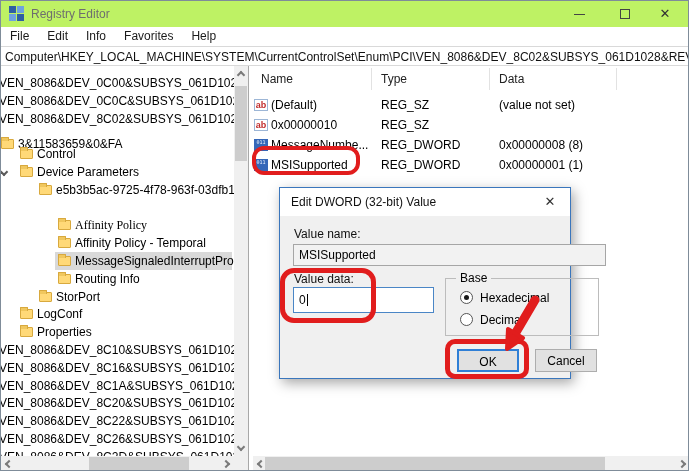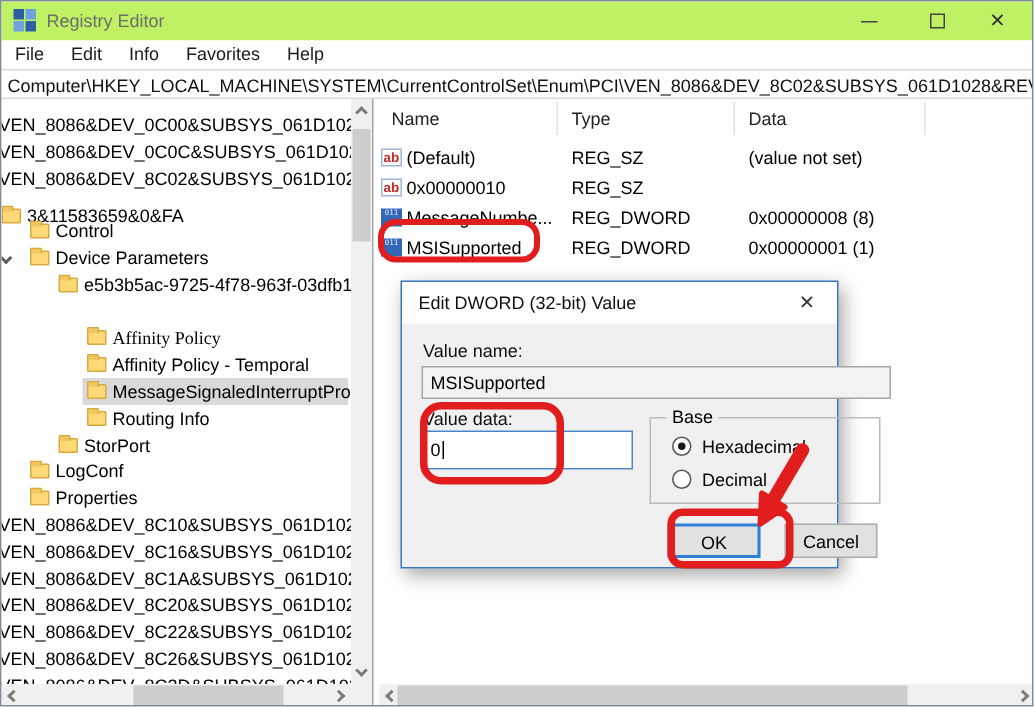--- a/index.html
+++ b/index.html
@@ -54,21 +54,21 @@
   .sb-vtree { left:233px; top:65px; width:14px; height:390px; }
   .sb-htree { left:0; top:455px; width:233px; height:16px; }
   .sb-hlist { left:252px; top:455px; width:437px; height:16px; }
   .sb-corner { position:absolute; left:233px; top:455px; width:14px; height:16px; background:#f0f0f0; }
   .sb-thumb { position:absolute; background:#cdcdcd; }
   .sb-arrow { position:absolute; width:6px; height:6px; border-right:2px solid #7a7a7a; border-bottom:2px solid #7a7a7a; }
   .ar-up   { transform:rotate(-135deg); } .ar-down { transform:rotate(45deg); }
   .ar-left { transform:rotate(135deg); }  .ar-right{ transform:rotate(-45deg); }
 
   
-  .dialog { position:absolute; left:266px; top:186px; width:292px; height:192px; background:#f0f0f0; border:1px solid #3a76bc; box-shadow:3px 4px 12px rgba(0,0,0,.35); }
+  .dialog { position:absolute; left:278px; top:186px; width:292px; height:192px; background:#f0f0f0; border:1px solid #3a76bc; box-shadow:3px 4px 12px rgba(0,0,0,.35); }
   .dlg-titlebar { position:absolute; left:0; top:0; width:100%; height:28px; background:#fff; }
   .dlg-title { position:absolute; left:11px; top:7px; color:#111; }
   .dlg-close { position:absolute; right:9px; top:6px; width:22px; height:18px; text-align:center; color:#333; font-size:13px; }
   .dlg-label { position:absolute; color:#111; }
   .txtbox { position:absolute; background:#fff; border:1px solid #9a9a9a; padding:3px 5px 0 5px; overflow:hidden; white-space:nowrap; }
   .txt-name { left:13px; top:56px; width:313px; height:22px; background:#f2f2f2; border-color:#a6a6a6; }
   .txt-data { left:13px; top:99px; width:141px; height:26px; border-color:#4a86c6; padding-top:5px; }
   .caret { display:inline-block; width:1px; height:12px; background:#000; vertical-align:-2px; margin-left:1px; }
   .groupbox { position:absolute; left:165px; top:90px; width:154px; height:58px; border:1px solid #bcbcbc; }
   .grouplabel { position:absolute; left:10px; top:-8px; background:#f0f0f0; padding:0 4px; }

